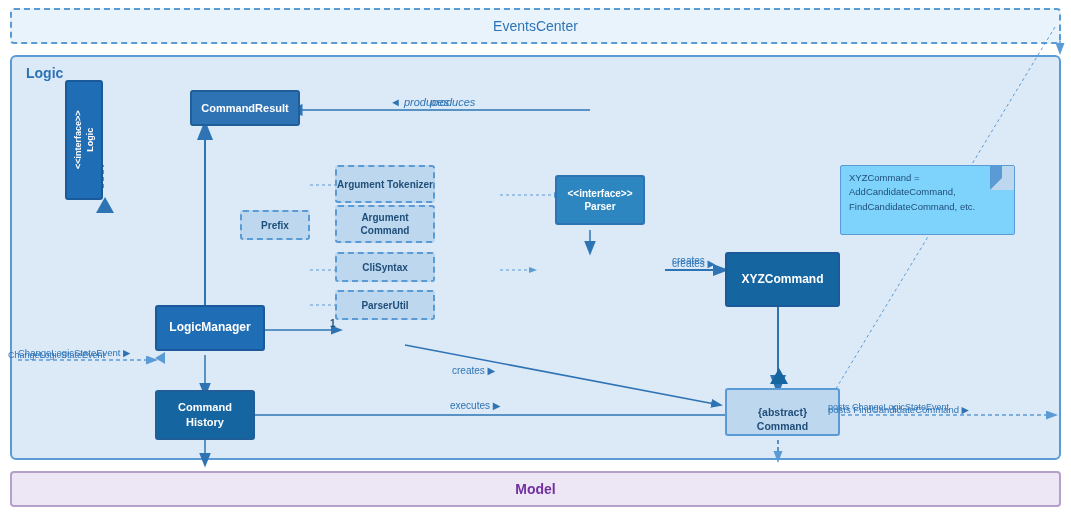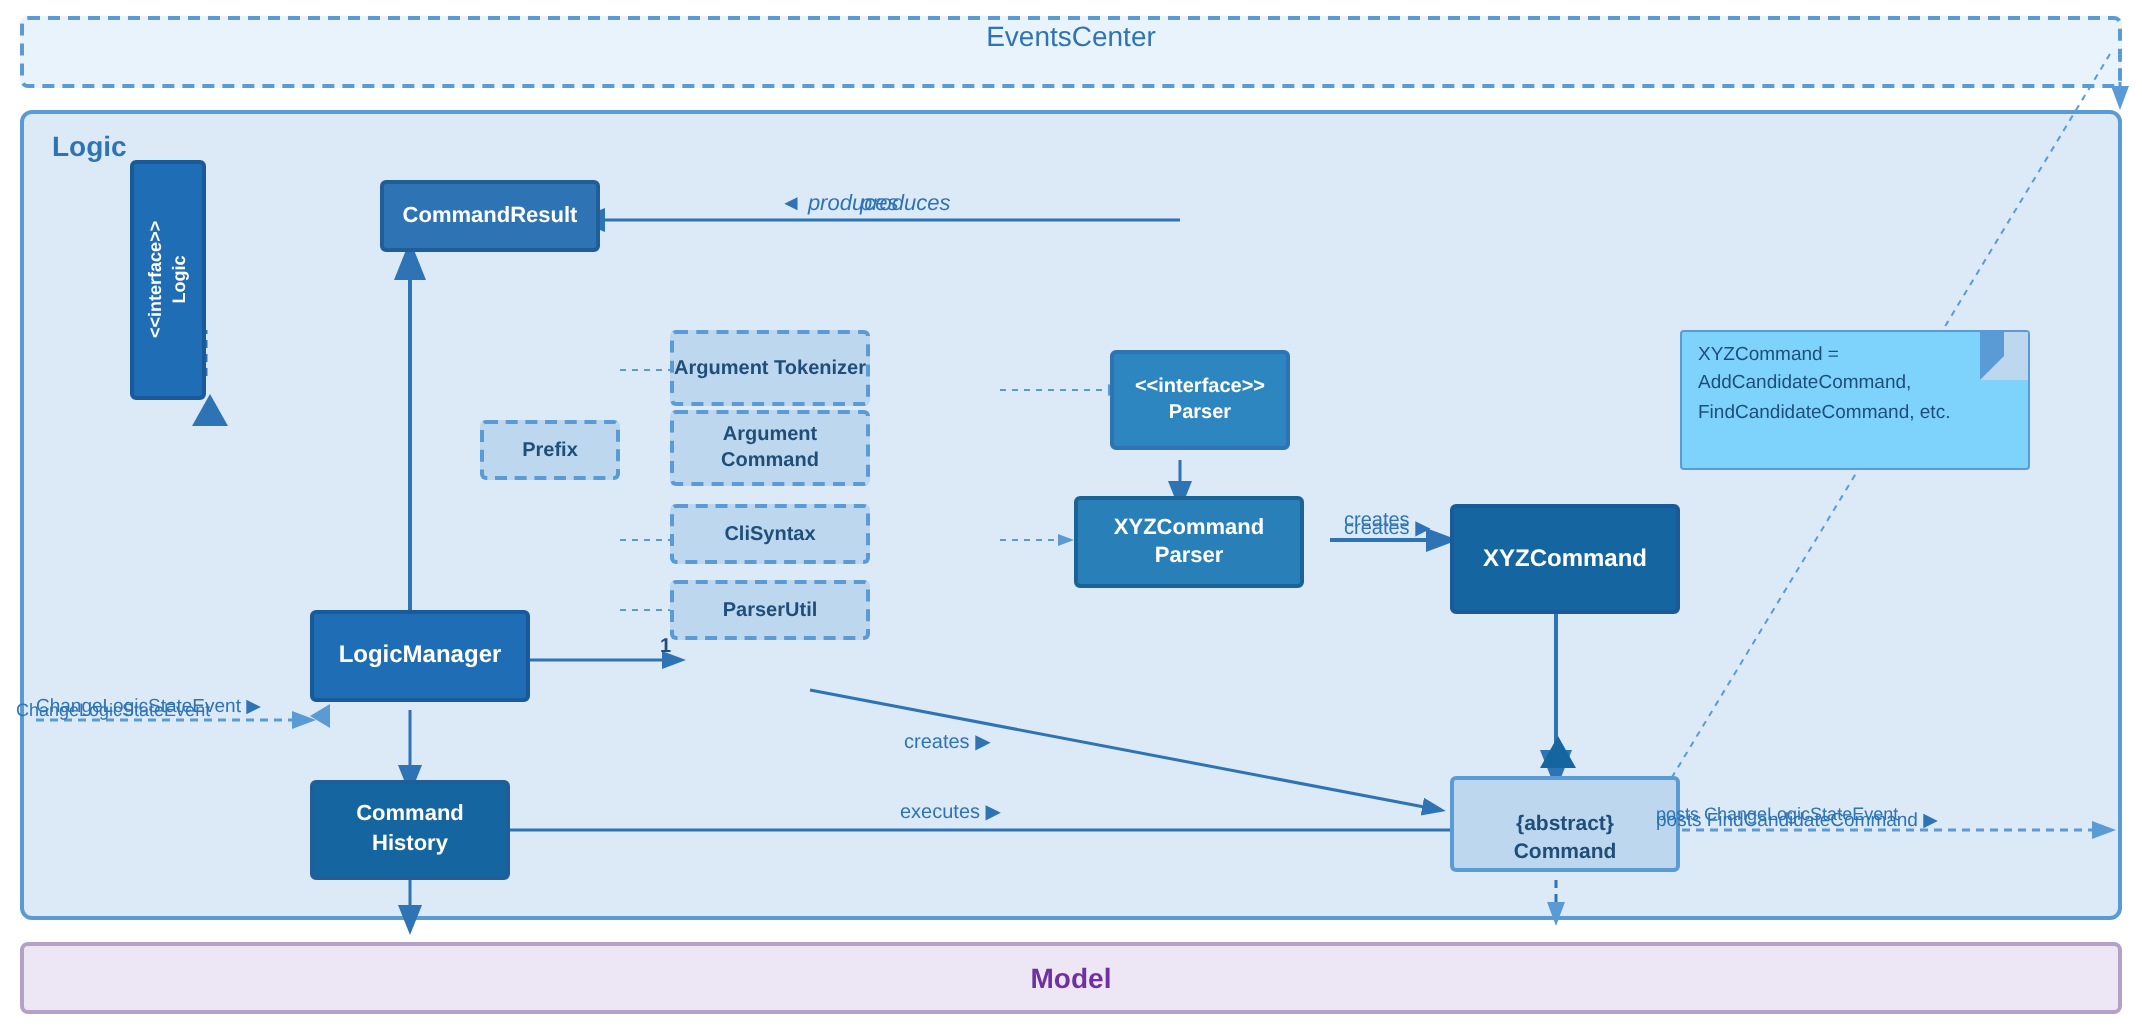--- a/index.html
+++ b/index.html
@@ -21,21 +21,21 @@
     
     .events-center {
       position: absolute;
       top: 8px;
       left: 10px;
       right: 10px;
       height: 36px;
       border: 2px dashed #5b9bd5;
       border-radius: 4px;
       display: flex;
-      align-items: flex-start;
+      align-items: center;
       justify-content: center;
       background: #e8f3fc;
     }
     .events-center-label {
       font-size: 14px;
       color: #2e74b5;
       font-weight: 500;
     }
 
     
@@ -301,24 +301,20 @@
 
   <div class="box box-blue-medium" style="top:390px; left:155px; width:100px; height:50px; font-size:11px; background:#1565a0;">
     <span style="color:#fff; font-weight:600; font-size:11px; text-align:center; line-height:1.4;">Command<br>History</span>
   </div>
 
 
   <div class="box box-teal" style="top:175px; left:555px; width:90px; height:50px; font-size:10px; background:#2e86c1;">
     <span style="text-align:center; line-height:1.3; color:#fff; font-size:10px; font-weight:600;">&lt;&lt;interface&gt;&gt;<br>Parser</span>
   </div>
 
-  <div class="box box-teal-dark" style="top:248px; left:537px; width:115px; height:46px; font-size:11px; background:#2980b9;">
-    <span>XYZCommand
-Parser</span>
-  </div>
 
   <div class="box box-blue-dark" style="top:252px; left:725px; width:115px; height:55px; font-size:12px; background:#1565a0;">
     <span>XYZCommand</span>
   </div>
 
   <div class="box box-abstract" style="top:388px; left:725px; width:115px; height:48px; font-size:11px; border: 2px solid #5b9bd5; background:#bdd7ee; color:#1f4e79;">
     <span style="text-align:center; line-height:1.4; font-size:10.5px; color:#1f4e79; font-weight:600;">{abstract}<br>Command</span>
   </div>
 
   <div class="note-box" style="top:165px; left:840px; width:175px; min-height:70px; background:#7dd3fc; border:1px solid #5b9bd5; font-size:9.5px; color:#1f4e79; padding:5px 8px; line-height:1.5;">

